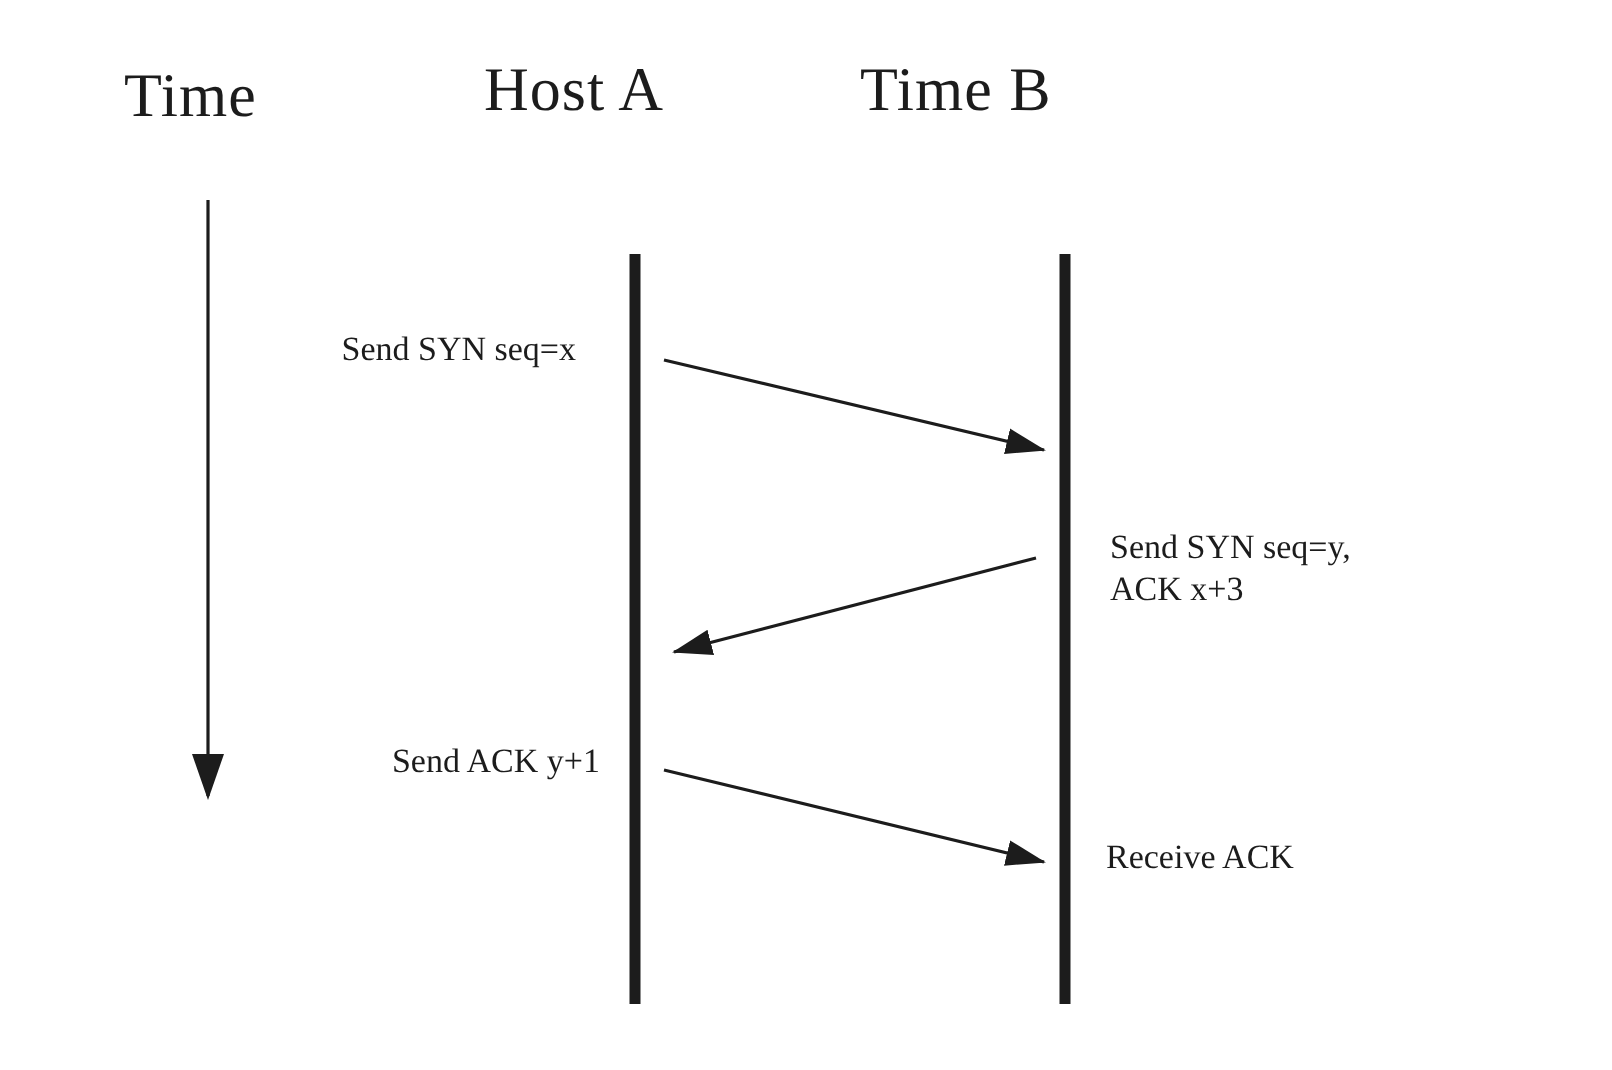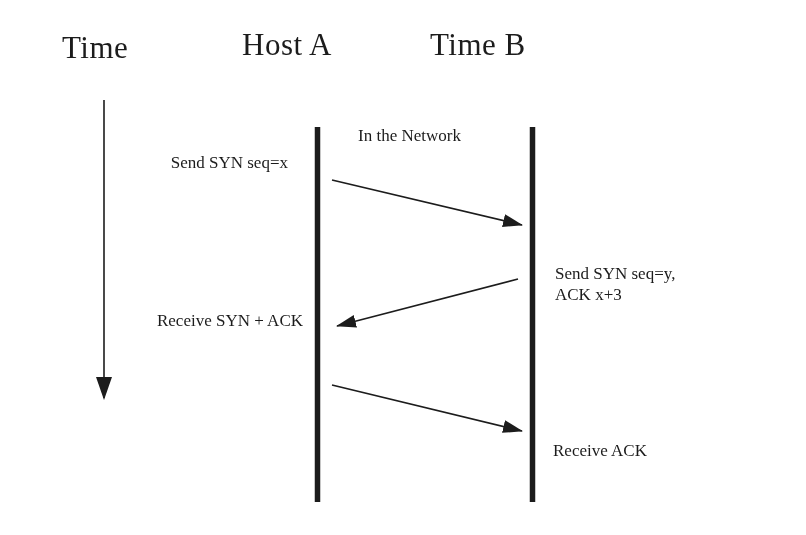--- a/index.html
+++ b/index.html
@@ -60,22 +60,21 @@
     <line x1="104" y1="100" x2="104" y2="398" stroke="#1c1c1c" stroke-width="1.6" marker-end="url(#time-head)"></line>
 
     <line x1="317.5" y1="127" x2="317.5" y2="502" stroke="#1c1c1c" stroke-width="5.5"></line>
     <line x1="532.5" y1="127" x2="532.5" y2="502" stroke="#1c1c1c" stroke-width="5.5"></line>
 
     <line x1="332" y1="180" x2="522" y2="225" stroke="#1c1c1c" stroke-width="1.6" marker-end="url(#msg-head)"></line>
     <line x1="518" y1="279" x2="337" y2="326" stroke="#1c1c1c" stroke-width="1.6" marker-end="url(#msg-head)"></line>
     <line x1="332" y1="385" x2="522" y2="431" stroke="#1c1c1c" stroke-width="1.6" marker-end="url(#msg-head)"></line>
   </svg>
 
-  <div class="lbl" style="left:358px; top:125px;">In the Network</div>
 
-  <div class="lbl left-col" style="right:518px; top:152px;">Send SYN seq=x</div>
-  <div class="lbl left-col" style="right:503px; top:310px;">Receive SYN + ACK</div>
+  <div class="lbl left-col" style="right:518px; top:164px;">Send SYN seq=x</div>
+  <div class="lbl left-col" style="right:506px; top:370px;">Send ACK y+1</div>
 
   <div class="lbl multiline" style="left:555px; top:263px;">Send SYN seq=y,
 ACK x+3</div>
-  <div class="lbl" style="left:553px; top:440px;">Receive ACK</div>
+  <div class="lbl" style="left:553px; top:418px;">Receive ACK</div>
 
 </div>
 
 </body></html>

